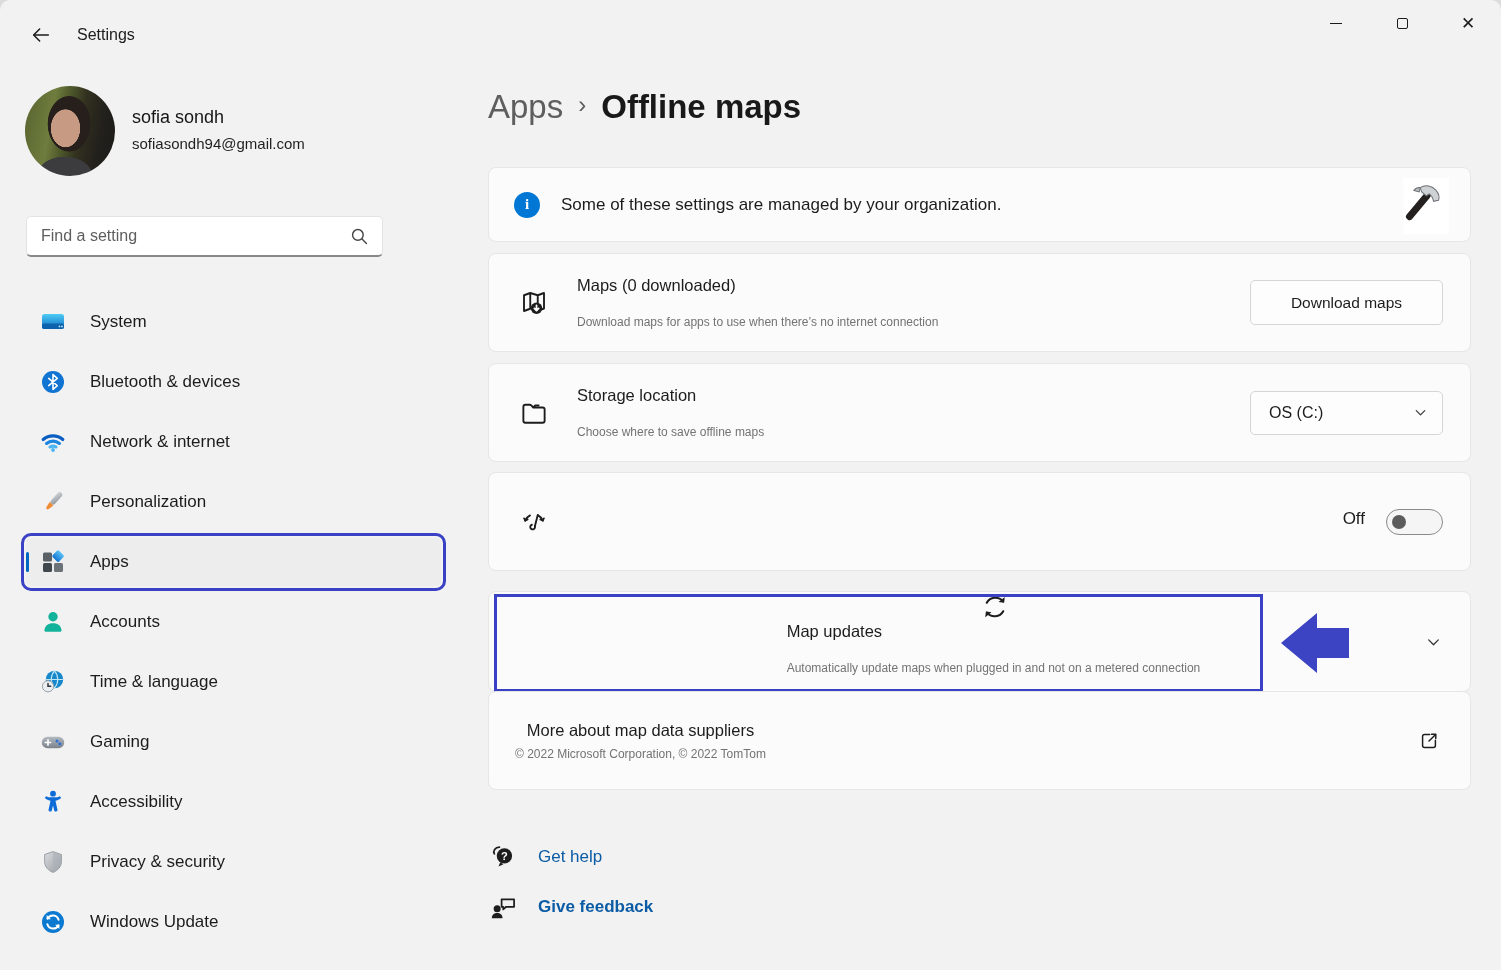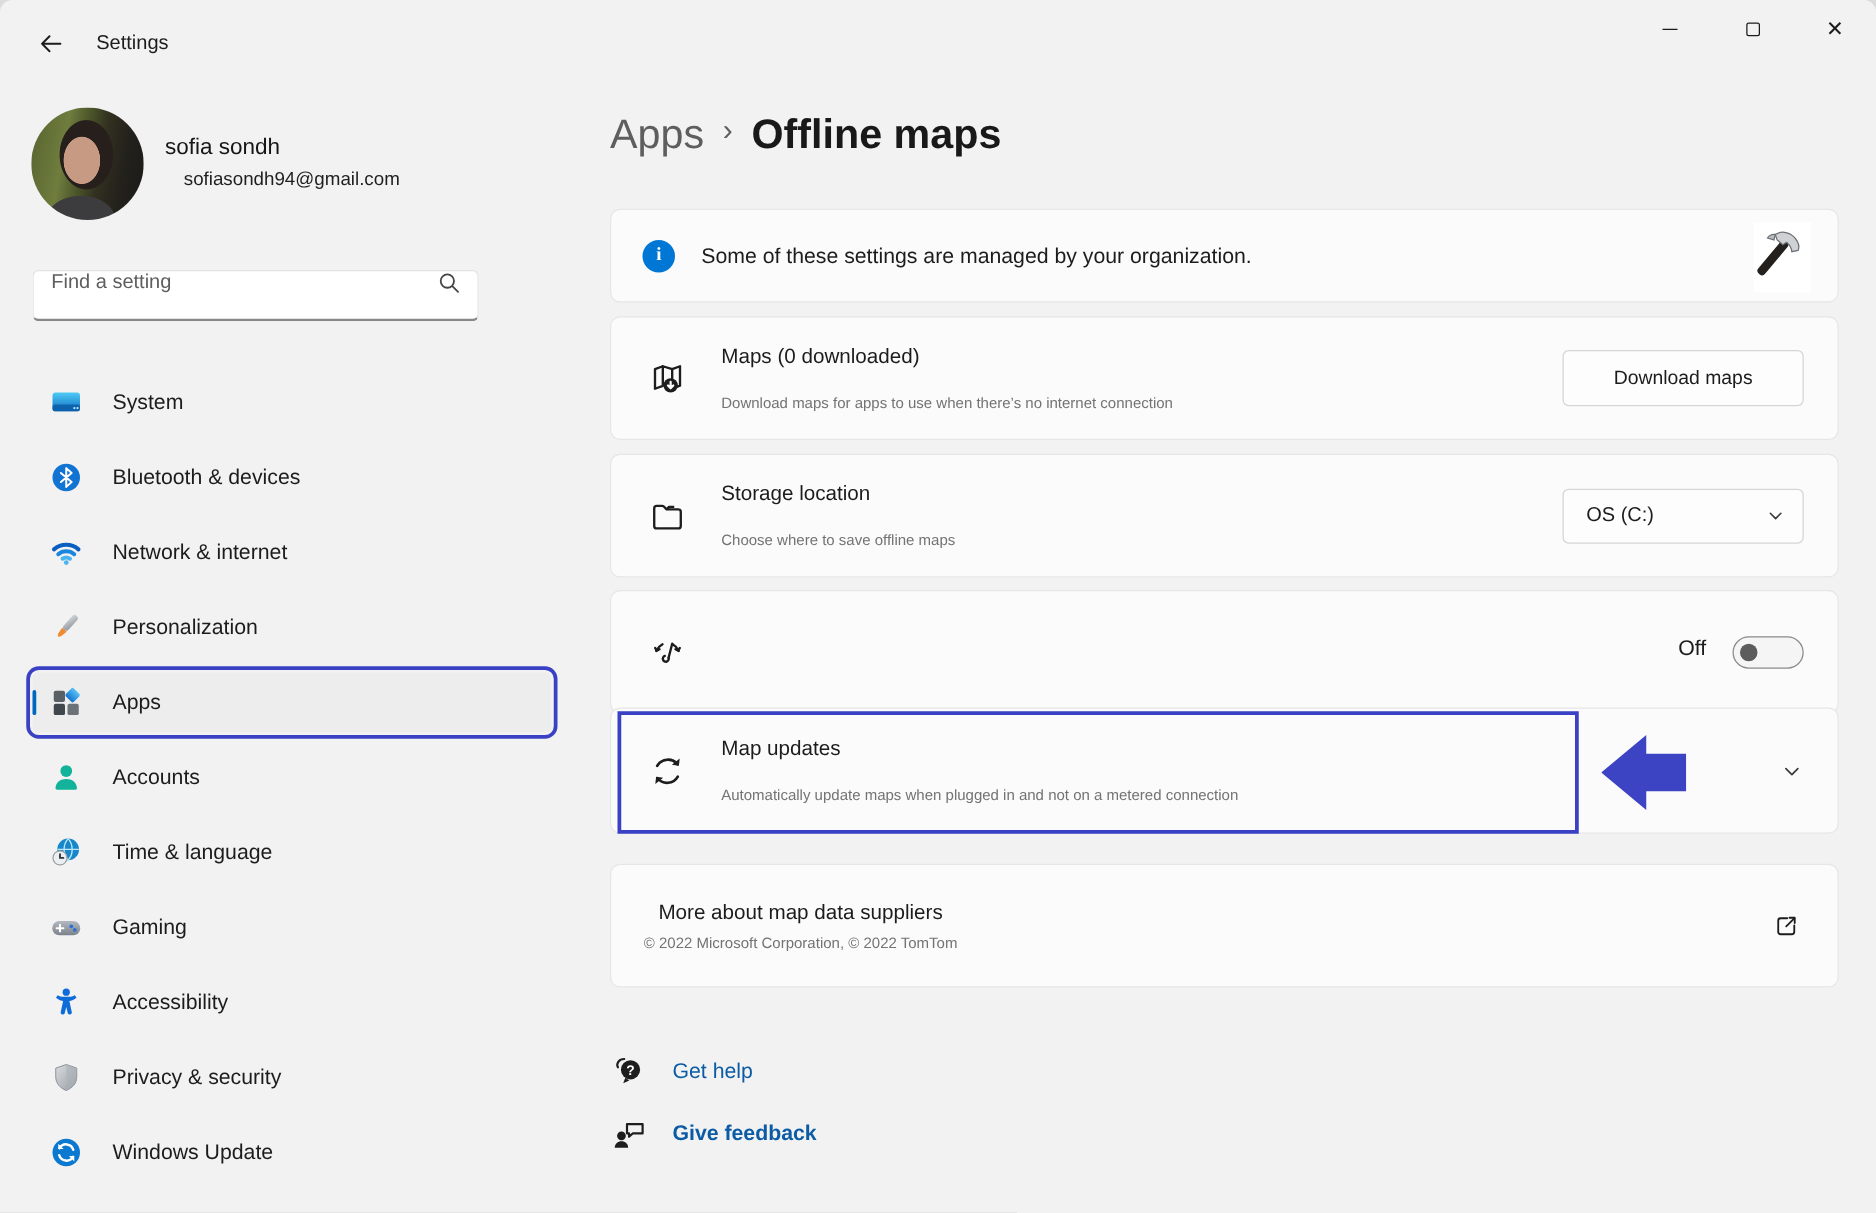--- a/index.html
+++ b/index.html
@@ -16,24 +16,24 @@
   .close-glyph{font-size:17px;line-height:1;color:#1c1c1c;}
 
   
   .avatar{position:absolute;left:25px;top:86px;width:90px;height:90px;border-radius:50%;overflow:hidden;
     background:
       radial-gradient(ellipse 40px 28px at 44% 100%, #3c3c3e 68%, rgba(60,60,62,0) 70%),
       radial-gradient(ellipse 24px 31px at 45% 47%, #c79b83 60%, rgba(199,155,131,0) 62%),
       radial-gradient(ellipse 34px 44px at 49% 42%, #261f1b 62%, rgba(38,31,27,0) 64%),
       linear-gradient(100deg,#56622e 0%,#6f7d3e 30%,#4a5429 46%,#32301f 60%,#23211c 78%,#1b1a18 100%);}
   .user-name{position:absolute;left:132px;top:107px;font-size:18px;font-weight:normal;color:#161616;}
-  .user-email{position:absolute;left:147px;top:135px;font-size:15px;color:#1f1f1f;}
+  .user-email{position:absolute;left:132px;top:135px;font-size:15px;color:#1f1f1f;}
 
   .search-box{position:absolute;left:26px;top:216px;width:357px;height:41px;background:#ffffff;
-    border:1px solid #e3e3e3;border-bottom:2px solid #888888;border-radius:5px;display:flex;align-items:flex-start;}
+    border:1px solid #e3e3e3;border-bottom:2px solid #888888;border-radius:5px;display:flex;align-items:center;}
   .search-box input{flex:1;border:none;outline:none;background:transparent;font-size:16px;color:#3a3a3a;
     padding:0 8px 0 14px;font-family:"Liberation Sans",sans-serif;}
   .search-box input::placeholder{color:#5e5e5e;opacity:1;}
   .search-glyph{margin-right:13px;display:flex;}
 
   .nav{position:absolute;left:26px;top:298px;width:415px;}
   .nav-item{position:relative;height:48px;margin-bottom:12px;display:flex;align-items:center;border-radius:5px;cursor:pointer;}
   .nav-icon{width:26px;height:26px;margin-left:14px;display:flex;align-items:center;justify-content:center;}
   .nav-label{margin-left:24px;font-size:17px;color:#1c1c1c;}
   .nav-item.selected{background:#ededed;outline:3px solid #3a41c4;outline-offset:2px;}
@@ -350,21 +350,21 @@
         </svg>
     </span>
     <span class="card-right">
       <span class="toggle-label">Off</span>
       <span class="toggle">
         <span class="toggle-knob"></span>
       </span>
     </span>
   </div>
 
-  <div class="card" style="top:566px;height:101px;">
+  <div class="card" style="top:591px;height:101px;flex-direction:column;">
     <span class="card-icon">
       <svg width="30" height="30" viewBox="0 0 24 24">
           <path d="M5.4 8.6a7.9 7.9 0 0 1 13-1.1" fill="none" stroke="#1d1d1d" stroke-width="1.7" stroke-linecap="round"></path>
           <path d="M19.8 3.9l-.5 4.6-4.5-.6z" fill="#1d1d1d"></path>
           <path d="M18.6 15.4a7.9 7.9 0 0 1-13 1.1" fill="none" stroke="#1d1d1d" stroke-width="1.7" stroke-linecap="round"></path>
           <path d="M4.2 20.1l.5-4.6 4.5.6z" fill="#1d1d1d"></path>
         </svg>
     </span>
     <span class="card-texts">
       <span class="card-title">Map updates</span>

